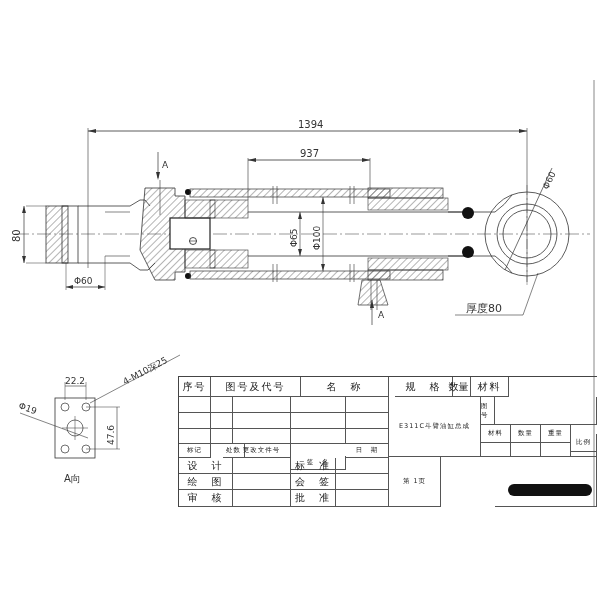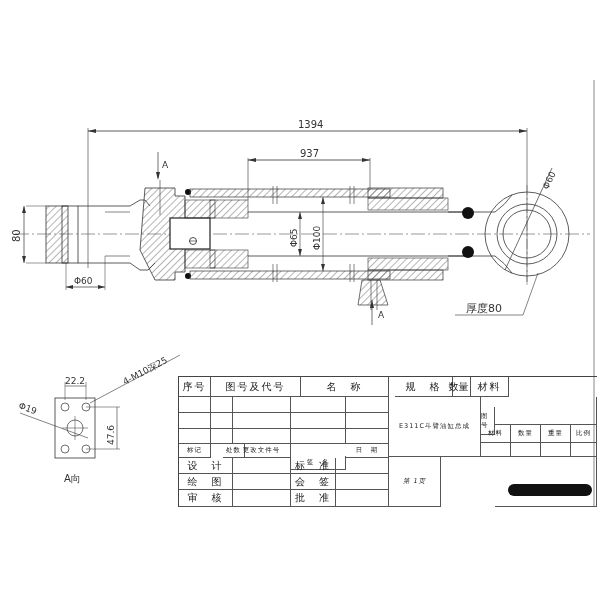--- a/index.html
+++ b/index.html
@@ -204,26 +204,26 @@
   <div class="cell" style="left:0;top:97px;width:54px;height:16px;">绘　图</div>
   <div class="cell" style="left:54px;top:97px;width:58px;height:16px;"></div>
   <div class="cell" style="left:112px;top:97px;width:45px;height:16px;">会　签</div>
   <div class="cell" style="left:157px;top:97px;width:53px;height:16px;"></div>
   <div class="cell" style="left:0;top:113px;width:54px;height:17px;">审　核</div>
   <div class="cell" style="left:54px;top:113px;width:58px;height:17px;"></div>
   <div class="cell" style="left:112px;top:113px;width:45px;height:17px;">批　准</div>
   <div class="cell" style="left:157px;top:113px;width:53px;height:17px;"></div>
 
   <div class="cell small" style="left:210px;top:20px;width:92px;height:60px;">E311C斗臂油缸总成</div>
-  <div class="cell small" style="left:302px;top:30px;width:14px;height:28px;white-space:normal;width:14px;">图号</div>
+  <div class="cell small" style="left:302px;top:20px;width:14px;height:28px;white-space:normal;width:14px;">图号</div>
   <div class="cell" style="left:316px;top:20px;width:102px;height:28px;"></div>
   <div class="cell small" style="left:302px;top:48px;width:30px;height:18px;">材料</div>
   <div class="cell small" style="left:332px;top:48px;width:30px;height:18px;">数量</div>
   <div class="cell small" style="left:362px;top:48px;width:30px;height:18px;">重量</div>
-  <div class="cell small" style="left:392px;top:48px;width:26px;height:18px;">比例</div>
+  <div class="cell small" style="left:392px;top:57px;width:26px;height:18px;">比例</div>
   <div class="cell" style="left:302px;top:66px;width:30px;height:14px;"></div>
   <div class="cell" style="left:332px;top:66px;width:30px;height:14px;"></div>
   <div class="cell" style="left:362px;top:66px;width:30px;height:14px;"></div>
   <div class="cell" style="left:392px;top:66px;width:26px;height:14px;"></div>
-  <div class="cell small" style="left:210px;top:80px;width:52px;height:50px;font-style:italic;">第 1页</div>
+  <div class="cell small" style="left:210px;top:80px;width:52px;height:50px;">第 1页</div>
   <div class="cell" style="left:316px;top:80px;width:102px;height:50px;"></div>
 </div>
 <div class="redact"></div>
 
 </body></html>

